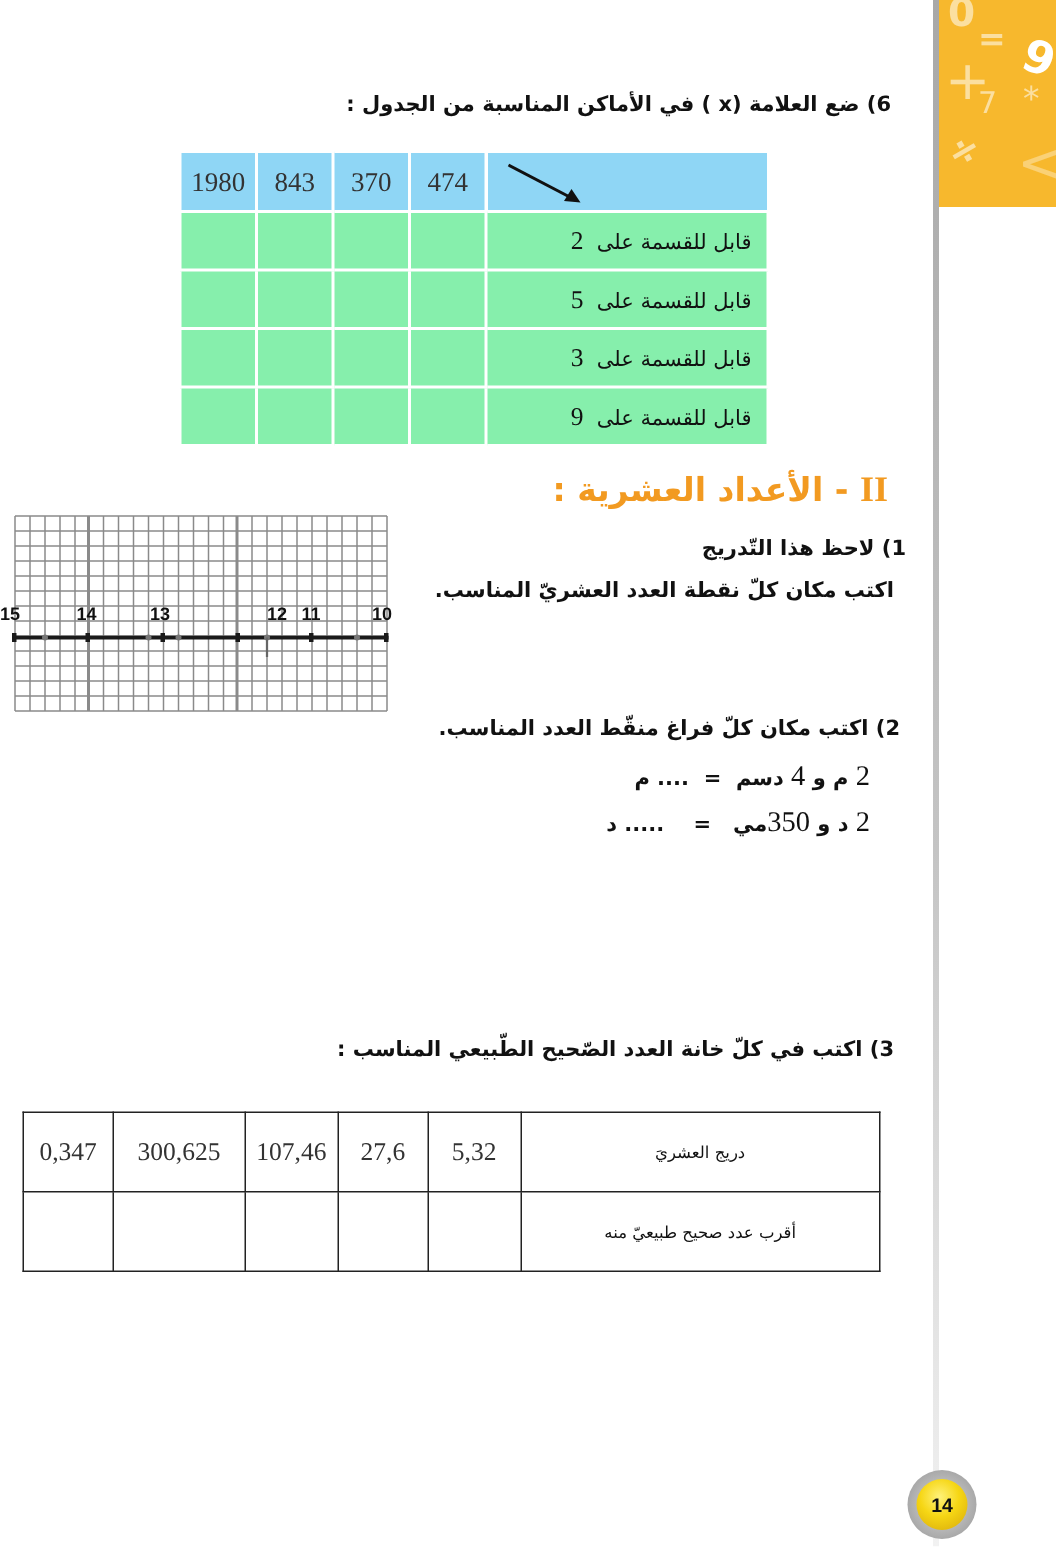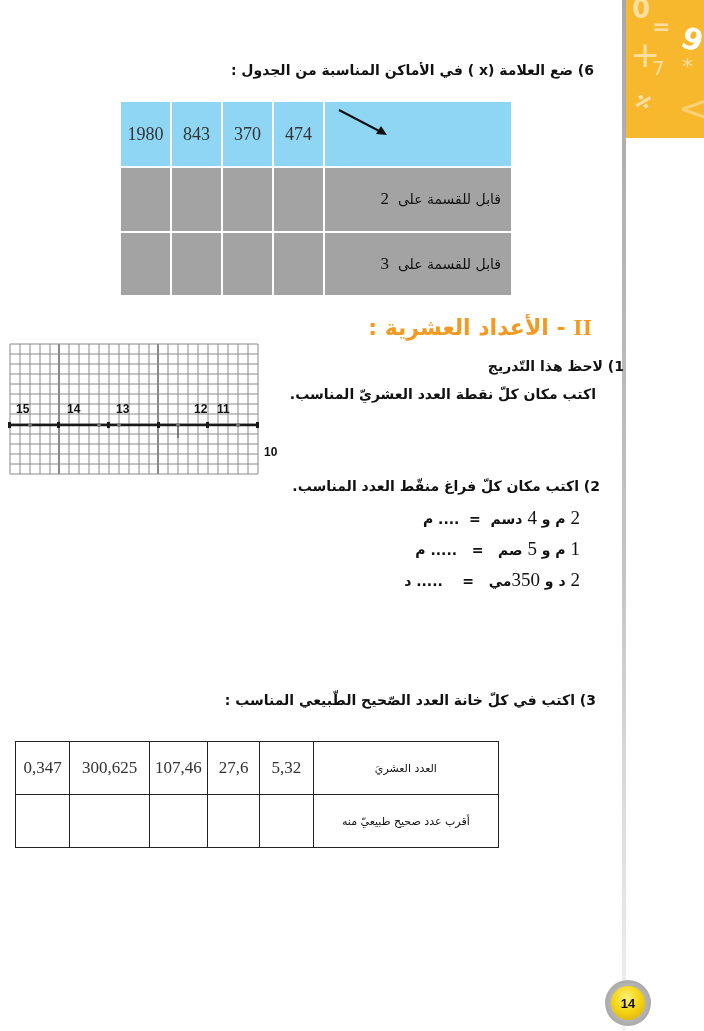--- a/index.html
+++ b/index.html
@@ -21,39 +21,39 @@
       position: absolute; font-family: "DejaVu Sans", sans-serif; font-weight: bold; font-size: 14px; direction: rtl; white-space: nowrap;
     }
 
     
     .t1 {
       position: absolute; left: 119px; top: 100px; width: 394px; height: 197px;
       border-collapse: collapse; direction: ltr;
     }
     .t1 td { border: 2px solid #ffffff; padding: 0; }
     .t1 .head td { background: #8fd6f5; height: 40px; margin-left: 39px; }
-    .t1 .body td { background: #a3a3a3; height: 39px; }
+    .t1 .body td { background: #86efac; height: 39px; }
     .t1 .num { font-family: "Liberation Serif", serif; font-size: 18px; color: #333; text-align: center; width: 51px; }
     .t1 .lbl { font-family: "DejaVu Sans", sans-serif; font-size: 14px; direction: rtl; text-align: right; padding-right: 10px; }
     .t1 .lbl .d { font-family: "Liberation Serif", serif; font-size: 17px; }
 
     .section-title {
       position: absolute; right: 112px; top: 314px; color: #f29a21; font-weight: bold; font-size: 22px; direction: rtl; white-space: nowrap;
     }
     .section-title .roman { font-family: "Liberation Serif", serif; font-size: 24px; }
 
     .grid-wrap { position: absolute; left: 0; top: 340px; width: 270px; height: 140px; }
 
     .eq-list { position: absolute; right: 124px; top: 507px; width: 200px; direction: rtl; }
     .eq { height: 31px; font-size: 14px; font-weight: bold; white-space: nowrap; text-align: right; }
     .eq .n { font-family: "Liberation Serif", serif; font-weight: normal; font-size: 19px; }
 
     
     .t2 {
-      position: absolute; left: 15px; top: 741px; width: 484px; height: 106px;
+      position: absolute; left: 15px; top: 741px; width: 572px; height: 106px;
       border-collapse: collapse; direction: ltr;
     }
     .t2 td { border: 1.5px solid #222; padding: 0; }
     .t2 tr { height: 53px; }
     .t2 .num { font-family: "Liberation Serif", serif; font-size: 17px; color: #333; text-align: center; }
     .t2 .lbl { font-size: 11px; direction: rtl; text-align: center; width: 240px; }
 
     .page-badge {
       position: absolute; left: 605px; top: 980px; width: 46px; height: 46px; border-radius: 50%;
       background: radial-gradient(circle at 50% 50%, #dcdcdc 0%, #a9a9a9 70%, #7a7a7a 100%);
@@ -102,32 +102,46 @@
     <td></td>
     <td></td>
     <td></td>
     <td class="lbl"><span>قابل للقسمة على</span>&nbsp;&nbsp;<span class="d">2</span></td>
   </tr>
   <tr class="body">
     <td></td>
     <td></td>
     <td></td>
     <td></td>
+    <td class="lbl"><span>قابل للقسمة على</span>&nbsp;&nbsp;<span class="d">5</span></td>
+  </tr>
+  <tr class="body">
+    <td></td>
+    <td></td>
+    <td></td>
+    <td></td>
     <td class="lbl"><span>قابل للقسمة على</span>&nbsp;&nbsp;<span class="d">3</span></td>
+  </tr>
+  <tr class="body">
+    <td></td>
+    <td></td>
+    <td></td>
+    <td></td>
+    <td class="lbl"><span>قابل للقسمة على</span>&nbsp;&nbsp;<span class="d">9</span></td>
   </tr>
 </tbody>
   </table>
 
 <div class="section-title">
   <span class="roman">II</span>
   <span>-</span>
   <span>الأعداد العشرية :</span>
 </div>
 
-<div class="heading" style="right:80px; top:358px;">1) لاحظ هذا التّدريج</div>
+<div class="heading" style="right:100px; top:358px;">1) لاحظ هذا التّدريج</div>
 <div class="heading" style="right:108px; top:386px;margin-left:19px;">اكتب مكان كلّ نقطة العدد العشريّ المناسب.</div>
 
 <div class="grid-wrap">
   <svg width="270" height="140" viewBox="0 0 270 140">
     <g stroke="#8a8a8a" stroke-width="1">
 
       <line x1="10" y1="4" x2="10" y2="134"></line>
       <line x1="20" y1="4" x2="20" y2="134"></line>
       <line x1="30" y1="4" x2="30" y2="134"></line>
       <line x1="40" y1="4" x2="40" y2="134"></line>
@@ -181,57 +195,53 @@
     </g>
     <g fill="#777">
       <circle cx="30" cy="85" r="2"></circle>
       <circle cx="99" cy="85" r="2"></circle>
       <circle cx="119" cy="85" r="2"></circle>
       <circle cx="178" cy="85" r="2"></circle>
       <circle cx="238" cy="85" r="2"></circle>
     </g>
     <line x1="178" y1="85" x2="178" y2="98" stroke="#666" stroke-width="1.5"></line>
   </svg>
-  <div style="position:absolute;top:62px;left:16px;width:270px;height:16px;font-family:'Liberation Sans',sans-serif;font-weight:bold;font-size:12px;color:#111;">
+  <div style="position:absolute;top:62px;left:0;width:270px;height:16px;font-family:'Liberation Sans',sans-serif;font-weight:bold;font-size:12px;color:#111;">
     <span style="position:absolute;left:0px;">15</span>
     <span style="position:absolute;left:51px;">14</span>
     <span style="position:absolute;left:100px;">13</span>
     <span style="position:absolute;left:150px;padding-left:28px;">12</span>
     <span style="position:absolute;left:201px;text-align:right;">11</span>
-    <span style="position:absolute;left:248px;margin-top:43px;">10</span>
+    <span style="position:absolute;left:248px;">10</span>
   </div>
 </div>
 
 <div class="heading" style="right:104px; top:478px;">2) اكتب مكان كلّ فراغ منقّط العدد المناسب.</div>
 <div class="eq-list">
   <div class="eq">
     <span class="n">2</span> <span>م و</span> <span class="n">4</span> <span>دسم</span> &nbsp;<span>=</span>&nbsp;
     <span>....</span> <span>م</span>
-  </div>
-  <div class="eq">
-    <span class="n">1</span> <span>م و</span> <span class="n">5</span> <span>صم</span> &nbsp;&nbsp;<span>=</span>&nbsp;&nbsp;
-    <span>.....</span> <span>م</span>
   </div>
   <div class="eq">
     <span class="n">2</span> <span>د و</span> <span class="n">350</span><span>مي</span> &nbsp;&nbsp;<span>=</span>&nbsp;&nbsp;&nbsp;
     <span>.....</span> <span>د</span>
   </div>
 </div>
 
 <div class="heading" style="right:108px; top:692px;">3) اكتب في كلّ خانة العدد الصّحيح الطّبيعي المناسب :</div>
 
 <table class="t2">
   <tbody>
       <tr>
     <td class="num" style="width:60px;">0,347</td>
     <td class="num" style="width:88px;">300,625</td>
     <td class="num" style="width:62px;">107,46</td>
     <td class="num" style="width:60px;">27,6</td>
     <td class="num" style="width:62px;">5,32</td>
-    <td class="lbl">العدد العشريَ</td>
+    <td class="lbl">دريج العشريَ</td>
   </tr>
   <tr>
     <td></td>
     <td></td>
     <td></td>
     <td></td>
     <td></td>
     <td class="lbl">أقرب عدد صحيح طبيعيّ منه</td>
   </tr>
 </tbody>

